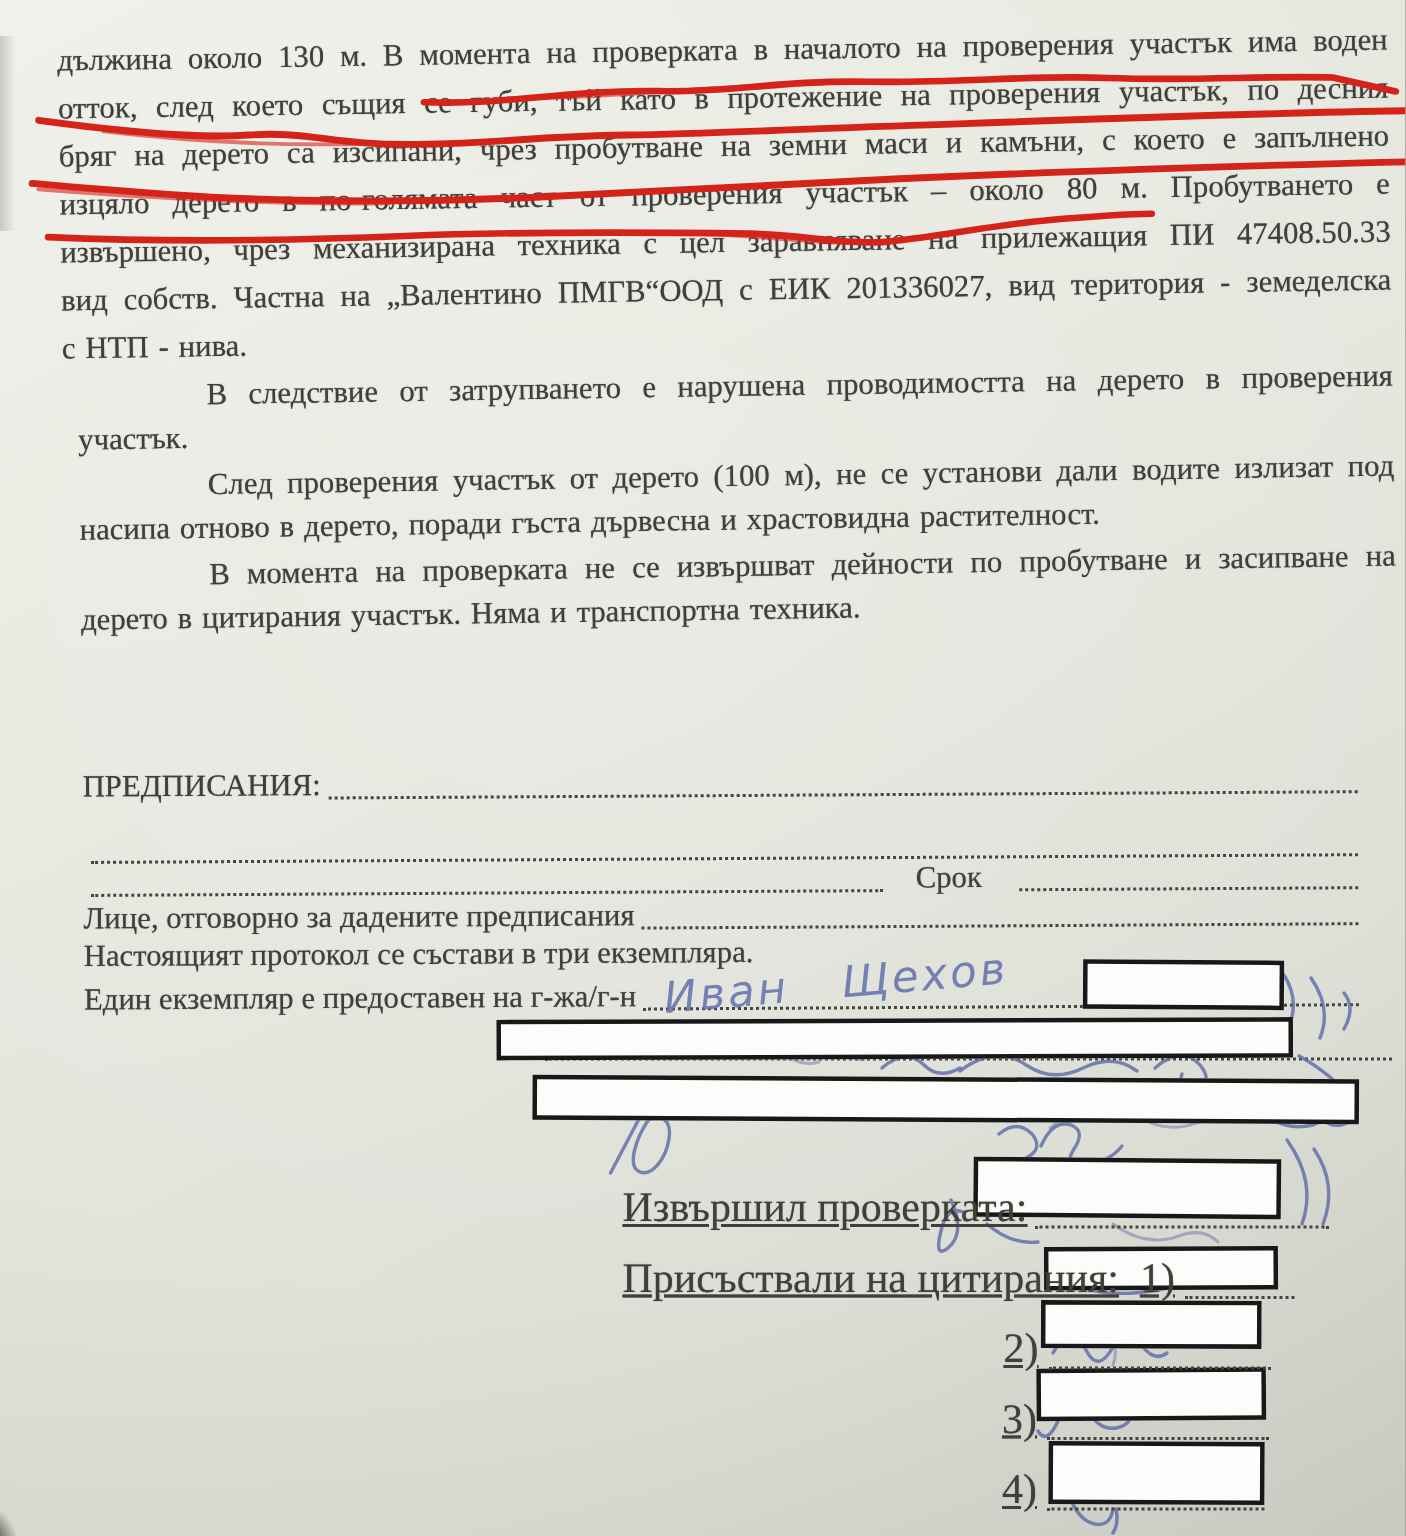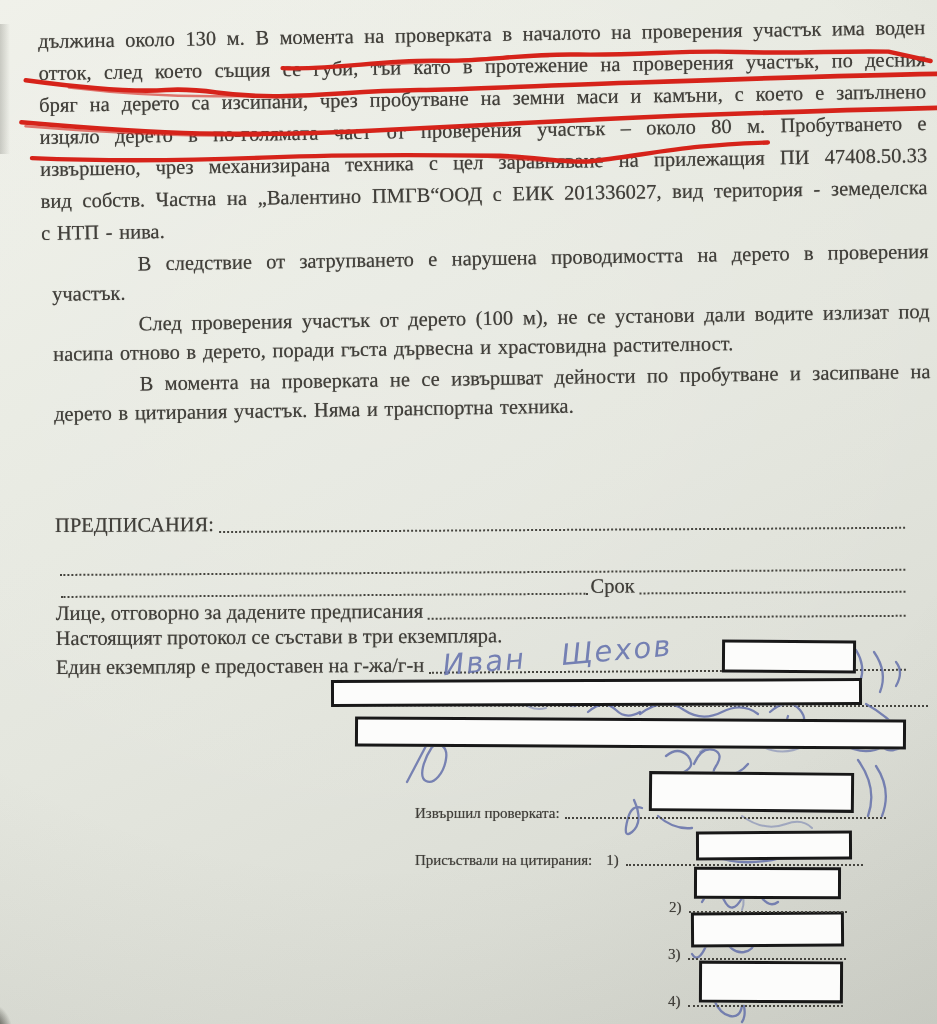--- a/index.html
+++ b/index.html
@@ -32,21 +32,21 @@
   .presc{position:absolute;left:55px;top:513px;width:852px;height:190px;
     transform:rotate(-0.35deg);transform-origin:0 0;
     font-size:20.5px;text-shadow:0 0 0.7px rgba(70,68,62,0.7);}
   .prow{position:absolute;left:0;width:852px;display:flex;align-items:flex-end;height:24px;white-space:nowrap;}
   .dotline{flex:1;border-bottom:2.6px dotted #45443e;height:6px;margin:0 2px 3px 5px;min-width:10px;}
   .dotfix{flex:none;}
   .plain{position:absolute;left:0;white-space:nowrap;}
 
   
   .lrow{position:absolute;display:flex;align-items:flex-end;height:24px;
-    font-size:15px;white-space:nowrap;text-shadow:0 0 0.7px rgba(70,68,62,0.7);}
+    font-size:28px;white-space:nowrap;text-shadow:0 0 0.7px rgba(70,68,62,0.7);text-decoration:underline;}
   .num{margin-right:2px;}
   .middots{position:absolute;left:358px;top:692px;width:572px;height:18px;display:flex;align-items:flex-end;}
 
   
   .handname{position:absolute;left:442px;top:634px;width:330px;
     font-family:"DejaVu Sans",sans-serif;font-style:italic;
     font-size:29px;letter-spacing:2px;word-spacing:24px;
     color:#6673ae;opacity:0.88;transform:rotate(-5deg);white-space:nowrap;}
   svg.ink{position:absolute;left:0;top:0;width:937px;height:1024px;pointer-events:none;}
   svg.ink path{fill:none;stroke:#5c69a7;stroke-width:2.3;stroke-linecap:round;stroke-linejoin:round;opacity:0.8;}
@@ -94,21 +94,21 @@
   <div class="presc">
     <div class="prow" style="top:0px">
       <span>ПРЕДПИСАНИЯ:</span>
       <span class="dotline"></span>
     </div>
     <div class="prow" style="top:42px">
       <span class="dotline"></span>
     </div>
     <div class="prow" style="top:64px">
       <span class="dotline dotfix" style="width:528px"></span>
-      <span style="margin:0 0">Срок</span>
+      <span style="margin:0 20px">Срок</span>
       <span class="dotline"></span>
     </div>
     <div class="prow" style="top:88px">
       <span>Лице, отговорно за дадените предписания</span>
       <span class="dotline"></span>
     </div>
     <div class="plain" style="top:114px">Настоящият протокол се състави в три екземпляра.</div>
     <div class="prow" style="top:142px">
       <span>Един екземпляр е предоставен на г-жа/г-н</span>
       <span class="dotline"></span>

